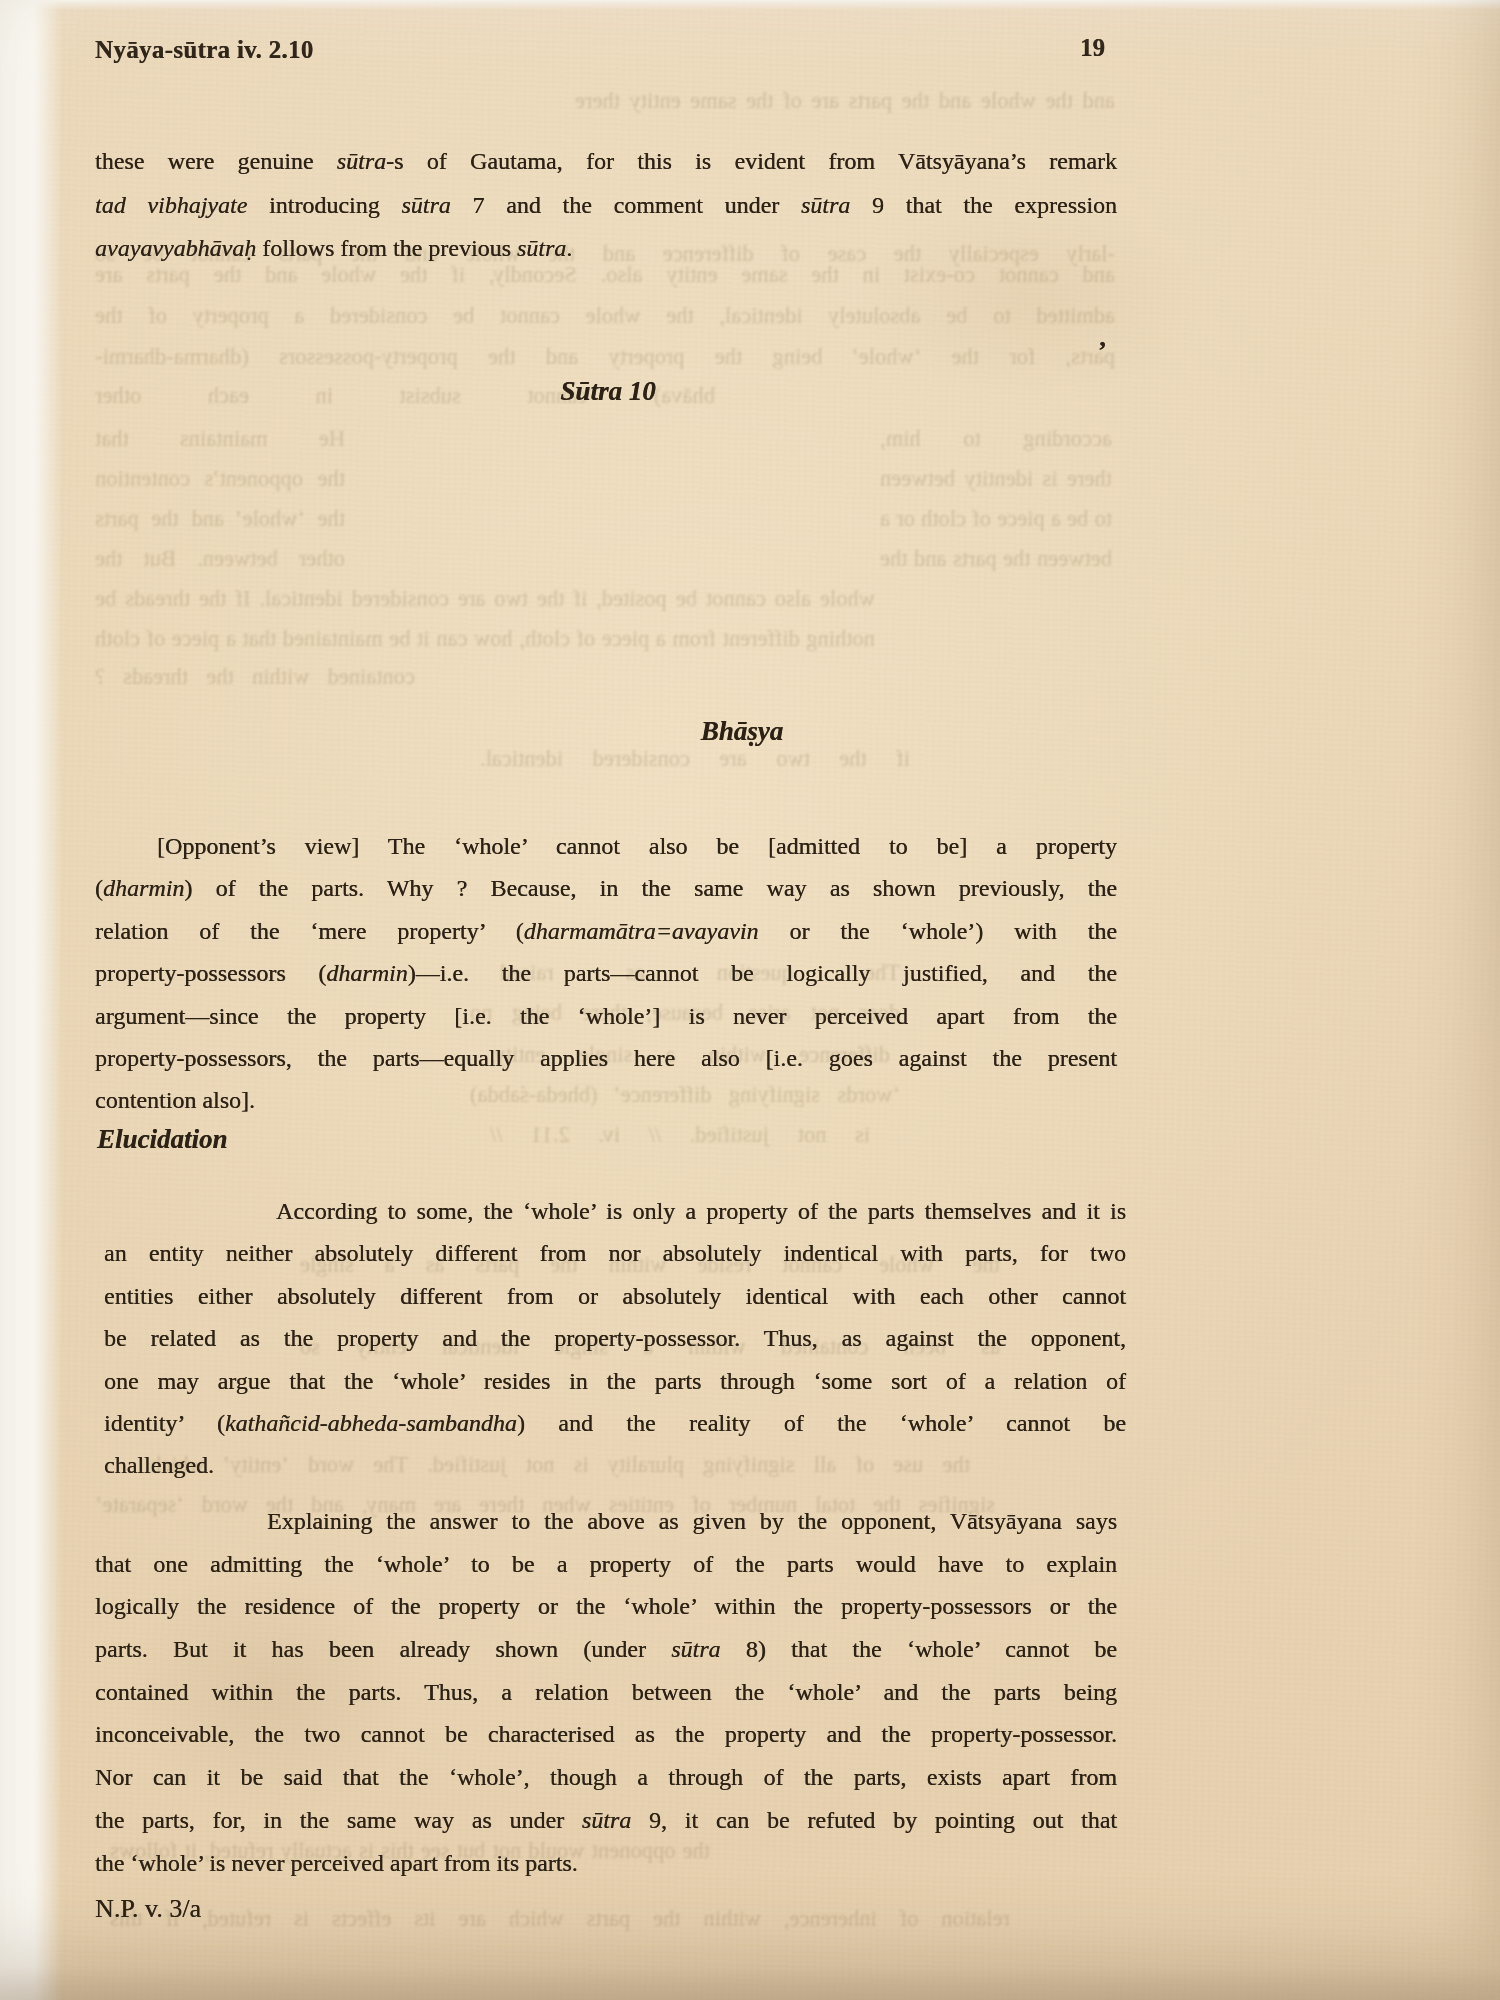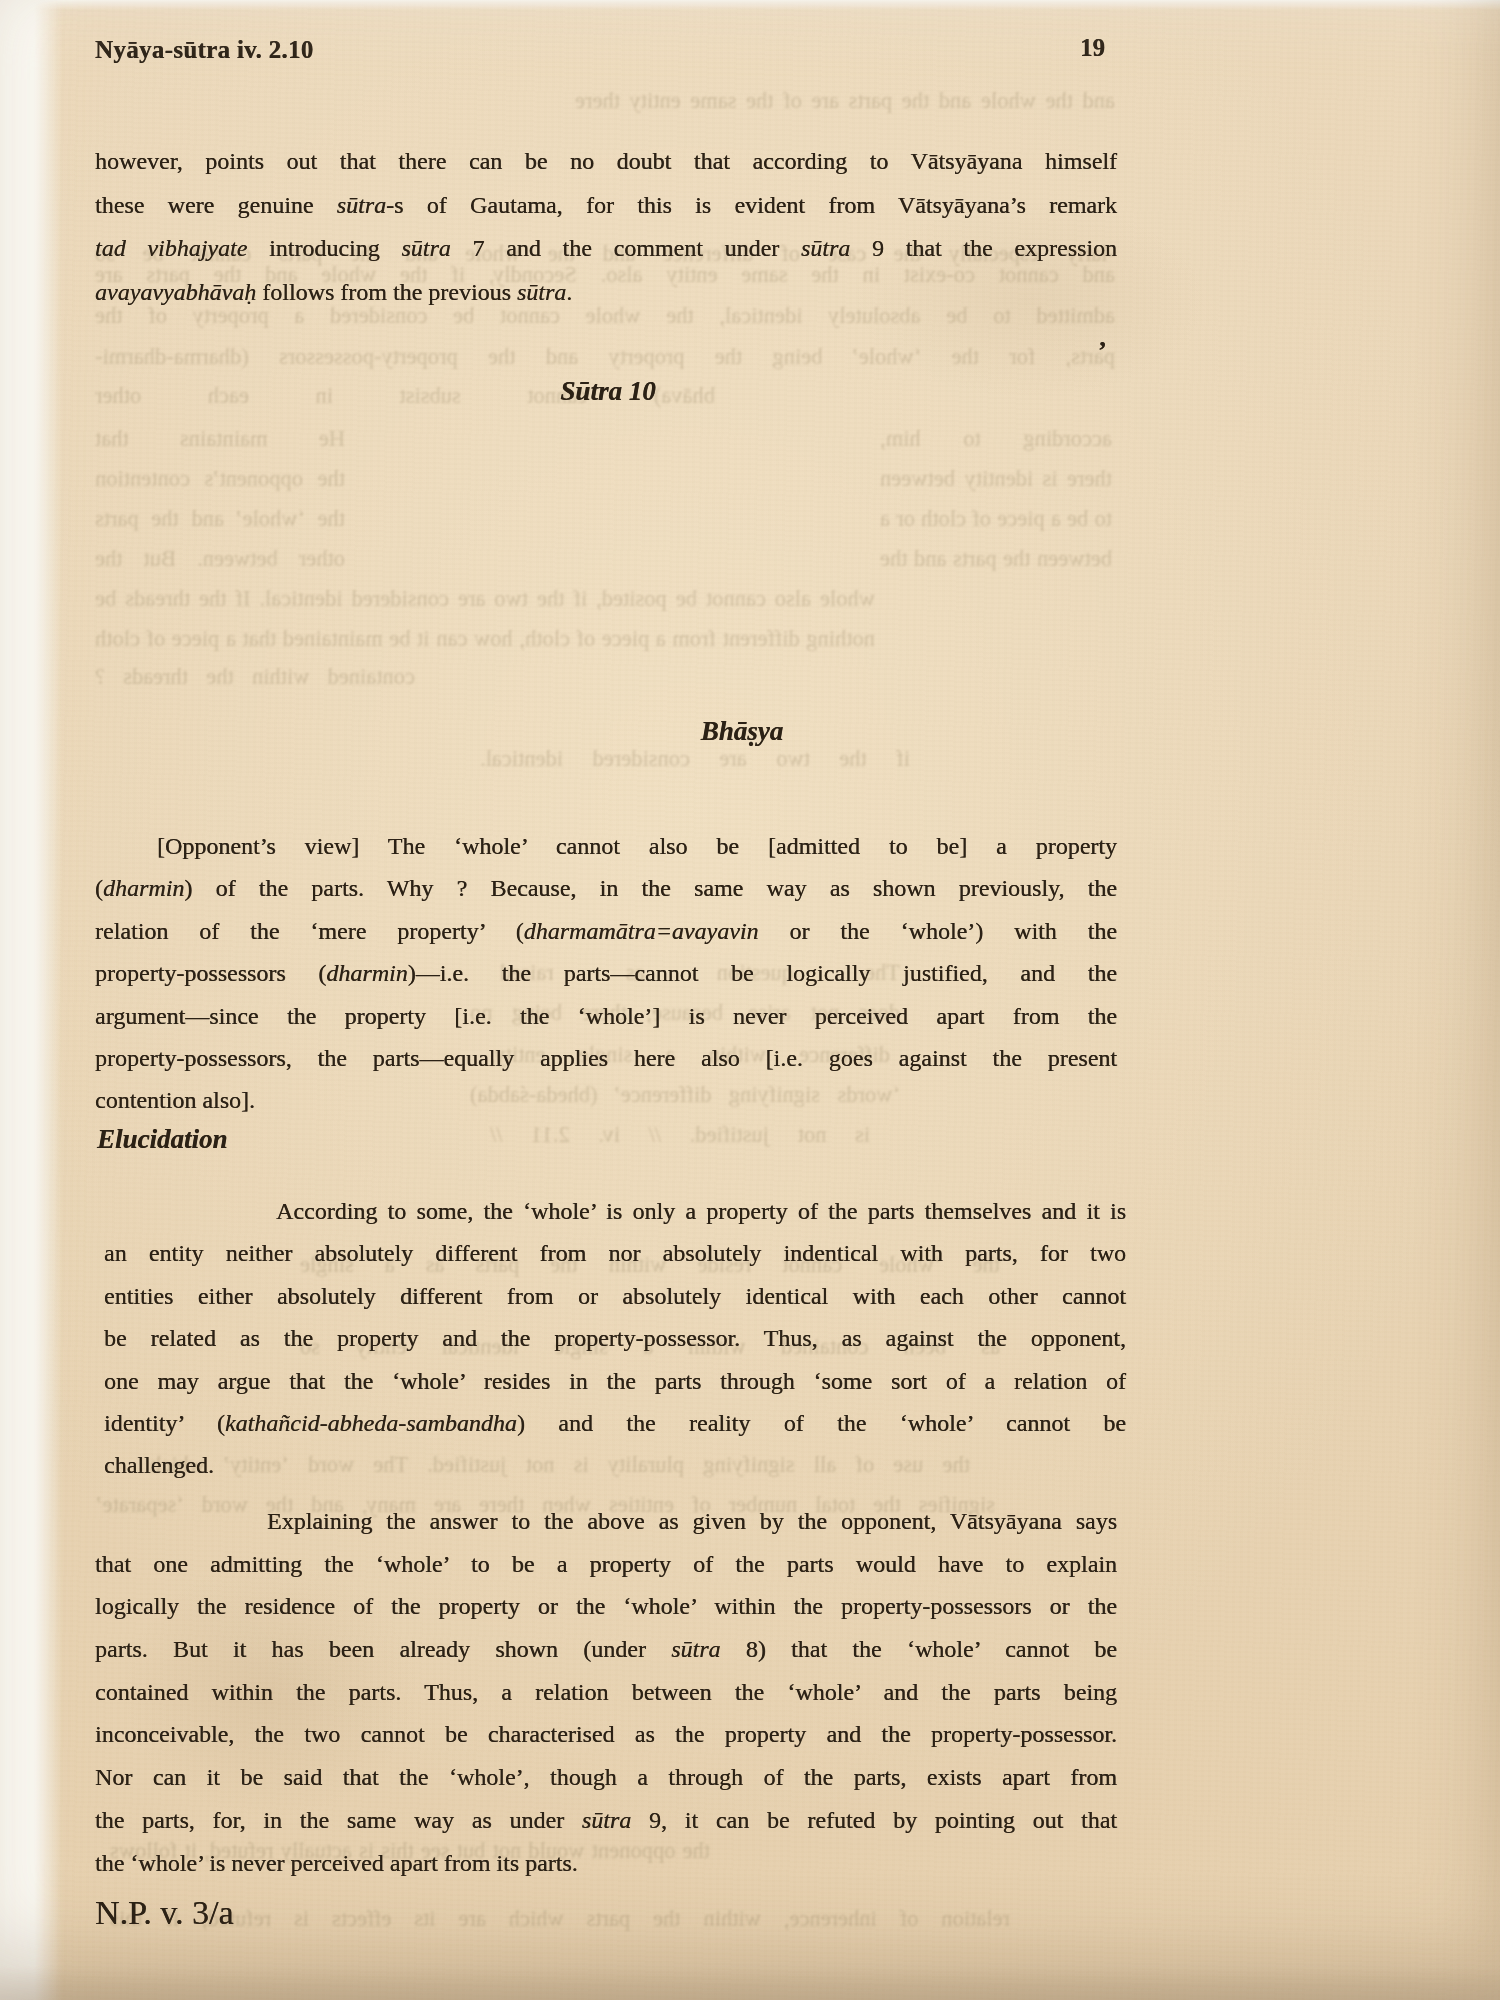--- a/index.html
+++ b/index.html
@@ -53,21 +53,21 @@
   #p-eluc1 .line:first-child{text-indent:172px;}
   #p-eluc2{left:95px;top:1500px;width:1022px;}
   #p-eluc2 .line{height:42.7px;line-height:42.7px;}
   #p-eluc2 .line:first-child{text-indent:172px;}
 
   .heading{position:absolute;font-weight:700;font-style:italic;font-size:27px;white-space:nowrap;}
   #h-sutra{left:608px;top:376px;transform:translateX(-50%);}
   #h-bhasya{left:742px;top:716px;transform:translateX(-50%);}
   #h-eluc{left:97px;top:1124px;}
 
-  .footsig{position:absolute;left:95px;top:1894px;font-size:34px;}
+  .footsig{position:absolute;left:95px;top:1894px;font-size:26px;}
   .stray{position:absolute;left:1098px;top:336px;font-size:26px;font-weight:700;}
 
   #ghosts{position:absolute;inset:0;pointer-events:none;}
   .ghost{position:absolute;display:block;font-size:22.5px;line-height:26px;color:#8d7c5c;
     opacity:.30;filter:blur(1.3px);transform:scaleX(-1);transform-origin:center;
     text-align:justify;text-align-last:justify;overflow:hidden;height:28px;}
 </style>
 </head>
 <body>
 
@@ -105,21 +105,20 @@
     </div>
 
   <div class="grain"></div>
   <div class="stain1"></div>
   <div class="stain2"></div>
 
   <div class="runhead ink">Nyāya-sūtra iv. 2.10</div>
   <div class="pagenum ink">19</div>
 
   <div class="para ink" id="p-intro">
-      <div class="line">however, points out that there can be no doubt that according to Vātsyāyana himself</div>
       <div class="line">these were genuine <i>sūtra</i>-s of Gautama, for this is evident from Vātsyāyana’s remark</div>
       <div class="line"><i>tad vibhajyate</i> introducing <i>sūtra</i> 7 and the comment under <i>sūtra</i> 9 that the expression</div>
       <div class="line last"><i>avayavyabhāvaḥ</i> follows from the previous <i>sūtra</i>.</div>
     </div>
 
   <div class="heading ink" id="h-sutra">Sūtra 10</div>
   <div class="stray ink">’</div>
 
 
   <div class="heading ink" id="h-bhasya">Bhāṣya</div>

